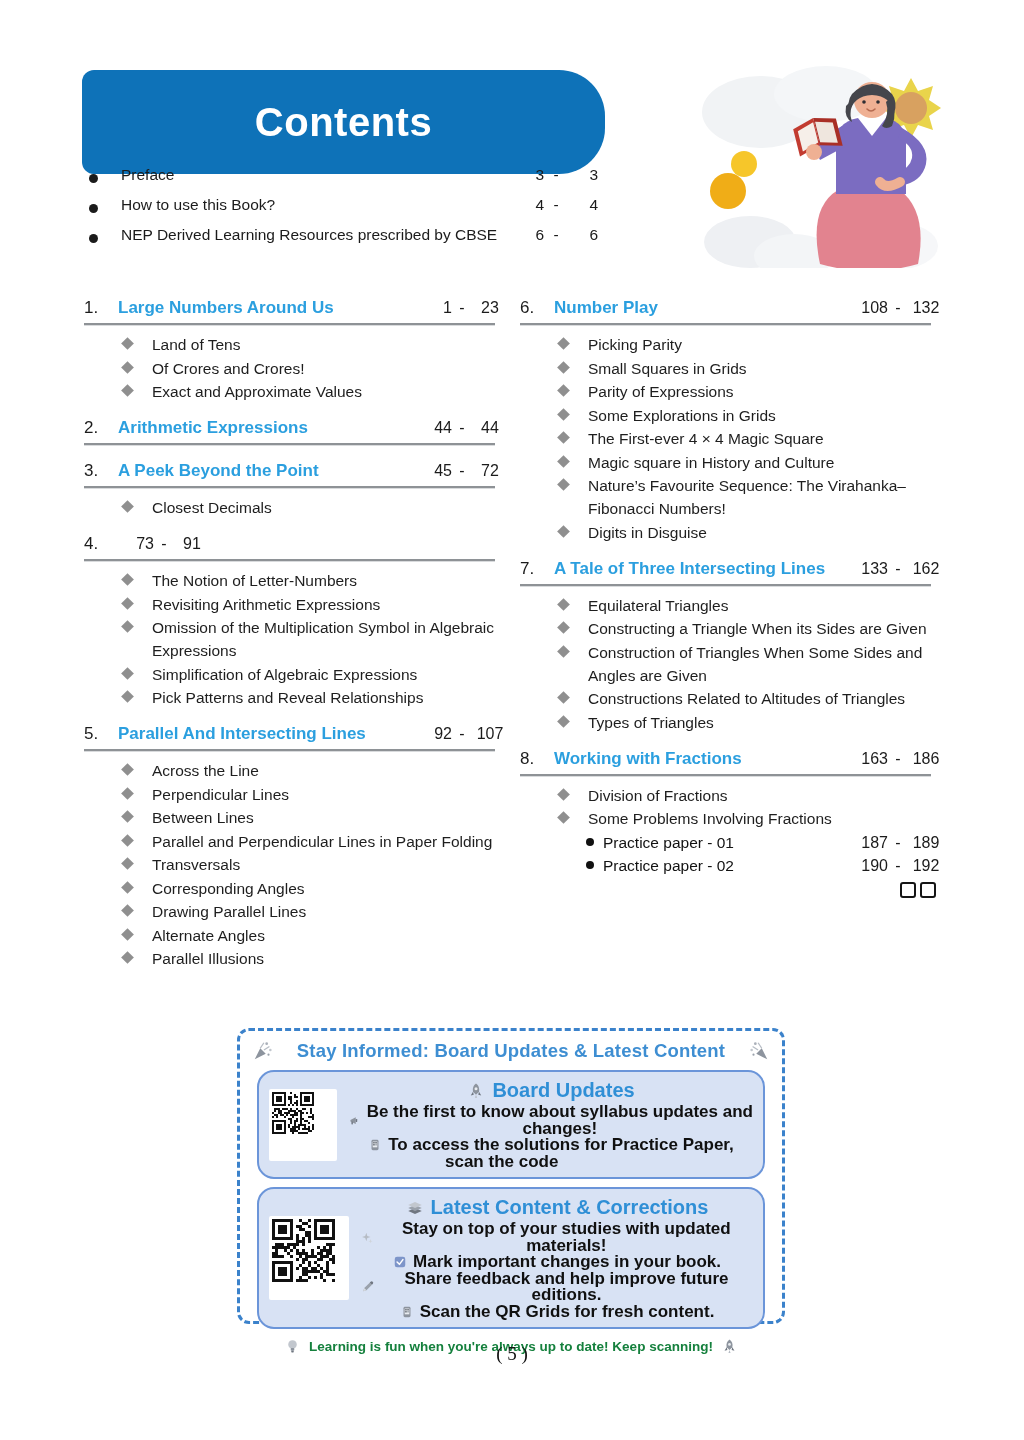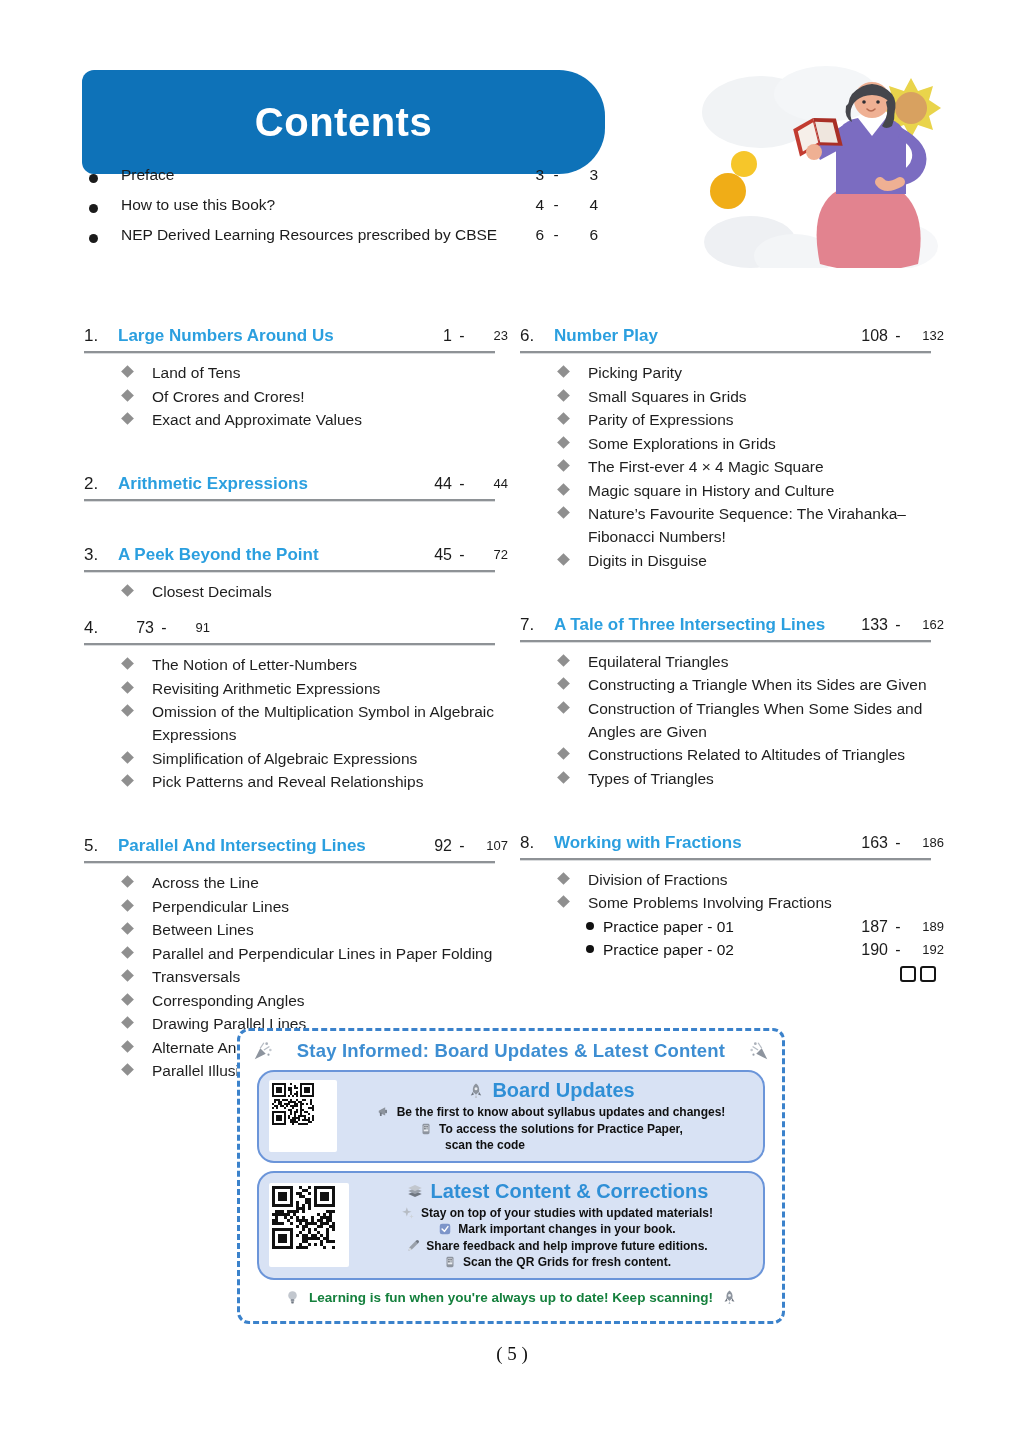--- a/index.html
+++ b/index.html
@@ -27,24 +27,24 @@
   .p-from{width:32px;text-align:right;}
   .p-dash{width:24px;text-align:center;}
   .p-to{width:30px;text-align:right;}
   
   .columns{position:absolute;left:84px;top:296px;width:860px;display:flex;gap:12px;}
   .col{width:428px;}
   .chapter{margin-top:13px;}
   .chapter:first-child{margin-top:0;}
   .ch-row{display:flex;align-items:baseline;font-size:17px;line-height:24px;}
   .ch-num{width:34px;color:#1b1b1b;flex:none;}
-  .ch-title{flex:1;color:var(--chapter-blue,#2b9fdf);font-weight:bold;padding-right:4px;margin-top:28px;}
+  .ch-title{flex:1;color:var(--chapter-blue,#2b9fdf);font-weight:bold;padding-right:4px;}
   .ch-pages .p-from{width:36px;font-size:16px;}
   .ch-pages .p-dash{width:20px;font-size:16px;}
-  .ch-pages .p-to{width:36px;font-size:13px;}
+  .ch-pages .p-to{width:36px;font-size:16px;text-align:center;}
   .rule{height:3px;margin-top:3px;width:97%;
     background:linear-gradient(to bottom,#8e9296 2px,#d9dbdd 2px);}
   .topics{margin:7px 0 0 0;padding:0;list-style:none;}
   .topic{display:grid;grid-template-columns:18px 1fr;column-gap:16px;
     padding-left:34px;font-size:15.5px;line-height:23px;color:#1e1e1e;margin-bottom:.5px;}
   .diamond{width:9px;height:9px;background:#8f8f8f;transform:rotate(45deg);
     margin-top:6px;justify-self:center;}
   .practice-row{display:flex;align-items:baseline;padding-left:66px;font-size:15.5px;line-height:23px;color:#121212;}
   .dotb{width:8px;height:8px;border-radius:50%;background:#111;margin-right:9px;align-self:center;flex:none;}
   .practice-row .plabel{flex:1;}
@@ -55,21 +55,21 @@
     border:3px dashed var(--box-blue,#3b82cb);border-radius:12px;background:#fff;box-sizing:border-box;}
   .stay-title{display:flex;align-items:center;justify-content:space-between;
     padding:9px 12px 0 12px;}
   .stay-title .t{color:#3e8ed2;font-size:18.5px;font-weight:bold;letter-spacing:.2px;}
   .card{margin:8px 17px 0;background:var(--card-bg,#d8e2f4);border:2px solid var(--card-border,#6b95d9);
     border-radius:17px;display:flex;align-items:center;padding:7px 10px;gap:12px;}
   .qr{background:#fff;flex:none;padding:3px;border-radius:2px;}
   .card-body{flex:1;color:#101010;text-align:center;}
   .card-title{display:flex;justify-content:center;align-items:center;gap:7px;
     font-size:20px;font-weight:bold;color:#2f8fd6;margin-bottom:2px;}
-  .card-line{font-size:12px;font-weight:bold;line-height:16.5px;
+  .card-line{font-size:17px;font-weight:bold;line-height:16.5px;
     display:flex;justify-content:center;align-items:center;gap:6px;}
   .card-line.indent{justify-content:flex-start;padding-left:96px;}
   .stay-footer{display:flex;justify-content:center;align-items:center;gap:8px;
     margin-top:9px;font-size:13.5px;font-weight:bold;color:#15803d;}
   
   .pageno{position:absolute;top:1343px;left:0;width:1024px;text-align:center;
     font-family:"Liberation Serif",serif;font-size:19px;color:#111;}
   .ic{flex:none;}
 </style>
 </head>

